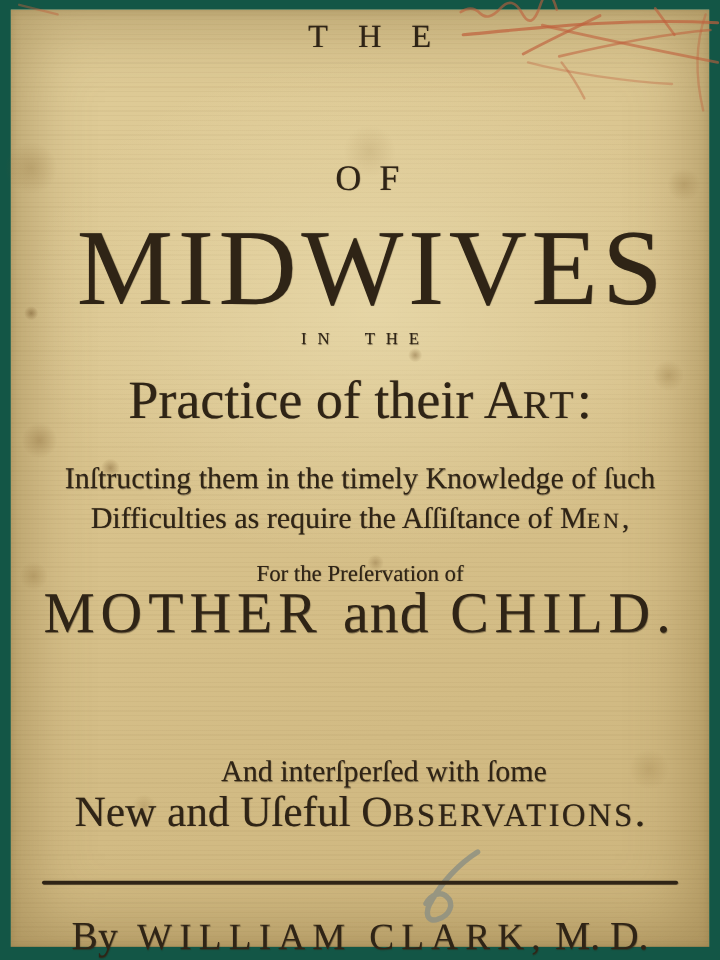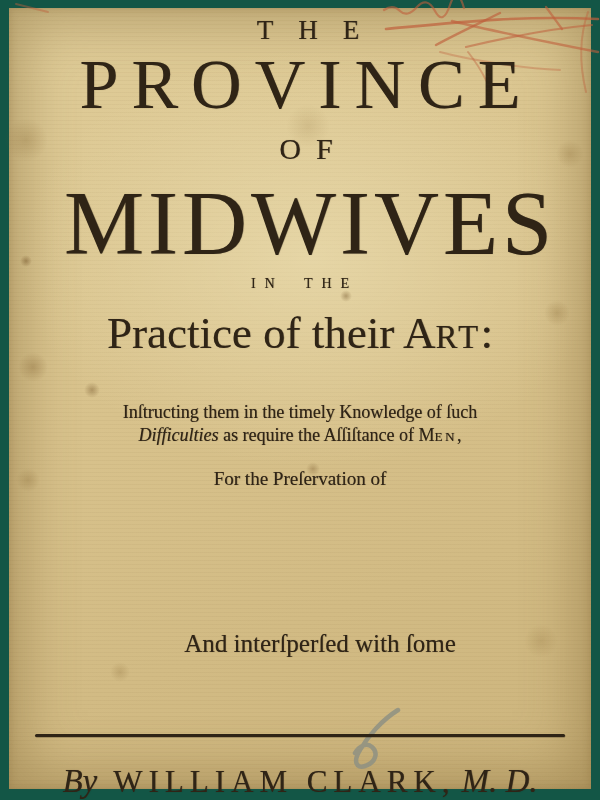--- a/index.html
+++ b/index.html
@@ -31,30 +31,30 @@
     line-height: 1.08;
     white-space: nowrap;
     text-shadow: 0.4px 0.4px 0.7px rgba(47,36,22,0.55);
   }
   .l-the        { top: 16px;  font-size: 27px; letter-spacing: 25px; padding-left: 41px; text-align: center; }
   .l-province   { top: 47px;  font-size: 70px; letter-spacing: 13px; padding-left: 13px; }
   .l-of         { top: 133px; font-size: 30px; letter-spacing: 15px; padding-left: 27px; }
   .l-midwives   { top: 175px; font-size: 90px; letter-spacing: 4px;  padding-left: 20px; }
   .l-inthe      { top: 276px; font-size: 14px; letter-spacing: 9px;  word-spacing: 8px; padding-left: 9px; }
   .l-practice   { top: 309px; font-size: 45px; }
-  .l-subtitle   { top: 401px; font-size: 18px; line-height: 1.3; white-space: normal; }
+  .l-subtitle   { top: 384px; font-size: 25px; line-height: 1.3; white-space: normal; }
   .l-forline    { top: 469px; font-size: 19px; }
   .l-mother     { top: 486px; font-size: 48px; letter-spacing: 5px; }
   .l-audience   { top: 549px; font-size: 27px; line-height: 1.15; white-space: normal; }
   .l-intersp    { top: 630px; font-size: 25px; padding-left: 40px; }
   .l-obs        { top: 657px; font-size: 36px; }
   .l-byline     { top: 764px; font-size: 33px; }
   .sc   { font-size: 73%; letter-spacing: 2.5px; margin-top: 15px; }
   .sc-big { font-size: 76%; letter-spacing: 2px; }
-  .it   { font-style: italic; }
+  .it   { }
   .rule {
     position: absolute;
     top: 734px; left: 35px; right: 35px;
     height: 2.5px;
     background: #2f2416;
     border-radius: 2px;
     box-shadow: 0.4px 0.5px 0.6px rgba(47,36,22,0.5);
   }
   .name-caps { letter-spacing: 6px; font-size: 31px; margin-left: 12px; margin-right: 6px; }
   .by-word { margin-right: 4px; }
@@ -98,37 +98,43 @@
   </svg>
 
   <svg class="overlay" viewBox="0 0 600 800">
     <g stroke="#8e9083" fill="none" stroke-linecap="round" stroke-width="4.5" opacity="0.85">
       <path d="M 398 710 C 382 720 368 736 360 750 C 353 761 356 769 365 766 C 375 763 379 753 372 747 C 367 742 359 746 355 753"></path>
     </g>
   </svg>
 
   <div class="line l-the">THE</div>
 
-  <div class="line l-province">PROVINCE</div>
 
   <div class="line l-of">OF</div>
 
   <div class="line l-midwives">MIDWIVES</div>
 
   <div class="line l-inthe">IN THE</div>
 
   <div class="line l-practice"><span>Practice of their </span><span>A</span><span class="sc">RT</span><span>:</span></div>
 
   <div class="line l-subtitle"><span>Inſtructing them in the timely Knowledge of ſuch</span><br>
     <span class="it">Difficulties</span><span> as require the Aſſiſtance of </span><span>M</span><span class="sc">EN</span><span>,</span></div>
 
   <div class="line l-forline">For the Preſervation of</div>
 
+  <div class="line l-mother"><span>MOTHER</span>
+    <span style="letter-spacing:1px;">and</span>
+    <span>CHILD.</span></div>
 
 
   <div class="line l-intersp">And interſperſed with ſome</div>
 
+  <div class="line l-obs"><span class="it">New</span>
+    <span>and</span>
+    <span class="it">Uſeful</span>
+    <span>O</span><span class="sc-big">BSERVATIONS</span><span>.</span></div>
 
   <div class="rule"></div>
 
   <div class="line l-byline"><span class="it by-word">By</span><span class="name-caps">WILLIAM CLARK,</span><span class="it">M. D.</span></div>
 
 </div>
 
 </body></html>

